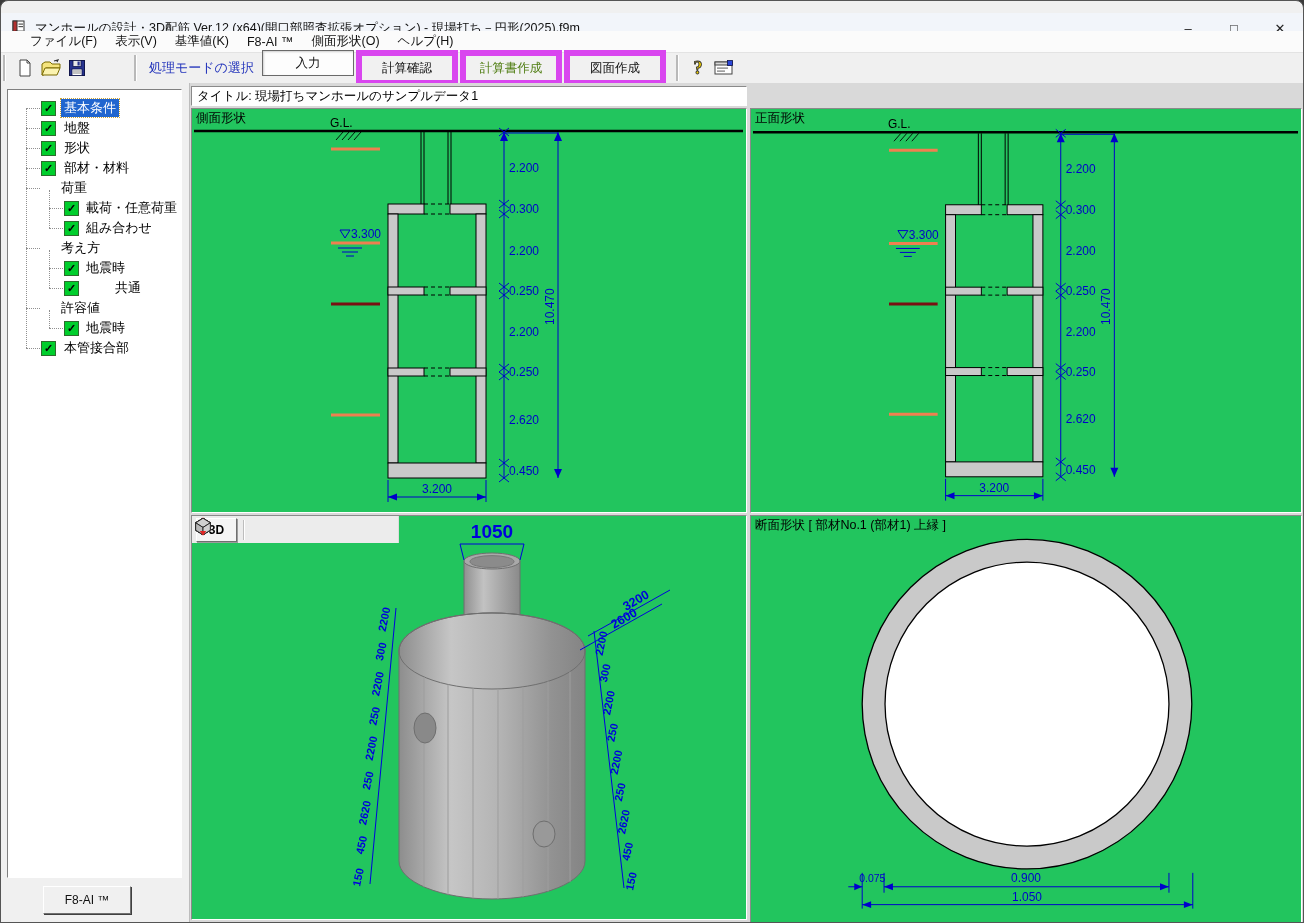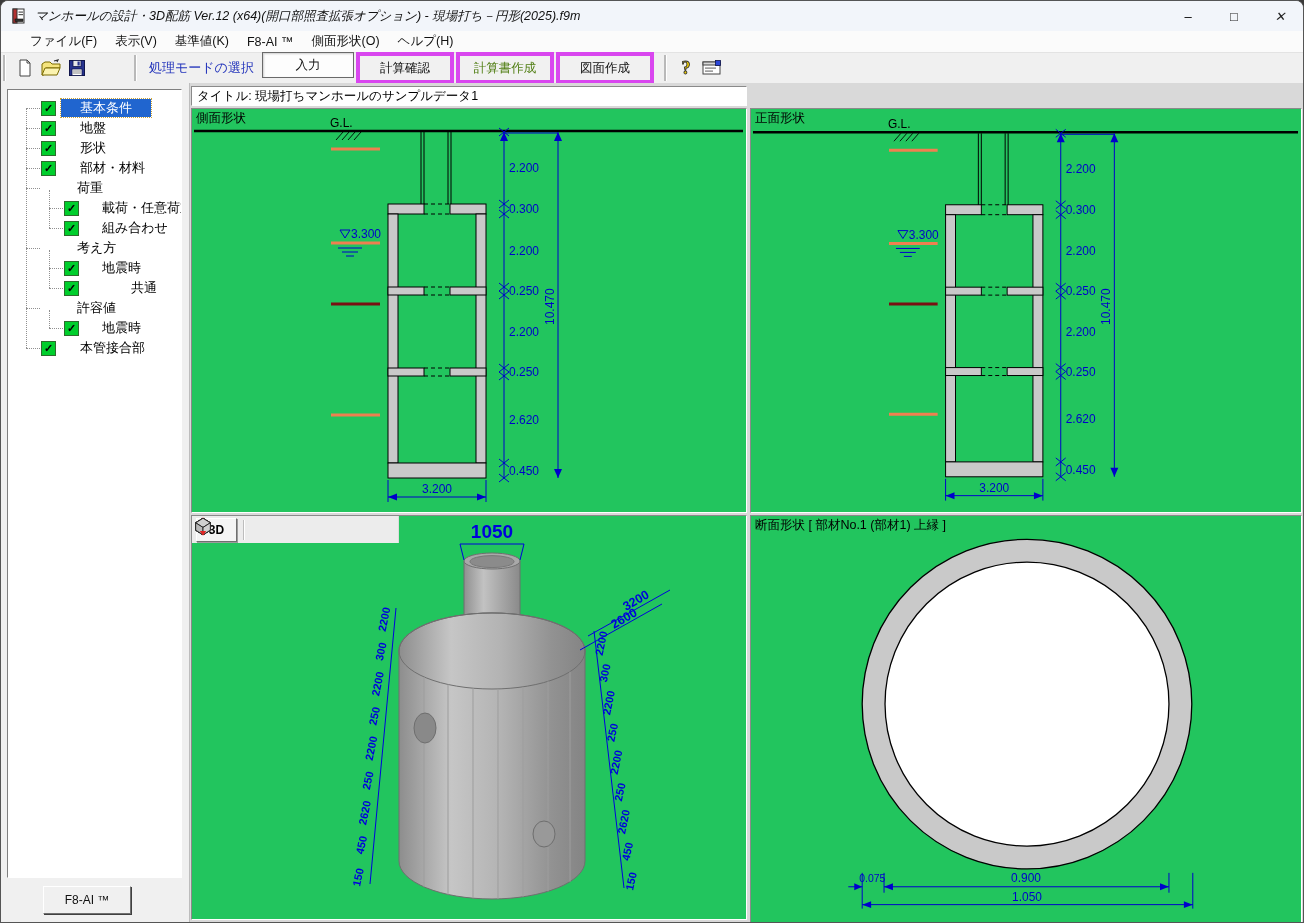--- a/index.html
+++ b/index.html
@@ -1,48 +1,48 @@
 <!DOCTYPE html>
 <html><head>
 <meta charset="utf-8">
 <style>
   html,body{margin:0;padding:0;background:#3a3a3a;font-family:"Liberation Sans",sans-serif;}
   #win{position:relative;width:1304px;height:923px;background:#f0f0f0;border:1px solid #555;
        border-radius:8px 8px 0 0;overflow:hidden;box-sizing:border-box;}
   
-  .titlebar{position:absolute;left:0;top:0;width:100%;height:30px;background:#f2f5fa;
-            display:flex;align-items:center;border-bottom:1px solid #701a75;font-style:italic;}
+  .titlebar{position:absolute;left:0;top:12px;width:100%;height:30px;background:#f2f5fa;
+            display:flex;align-items:center;border-bottom:1px solid #701a75;}
   .titlebar .appicon{margin:0 8px 0 10px;width:16px;height:16px;}
   .titlebar .title{font-size:12.5px;color:#111;}
   .winbtns{position:absolute;right:0;top:0;height:30px;display:flex;}
   .winbtn{width:46px;height:30px;display:flex;align-items:center;justify-content:center;
           font-size:13px;color:#222;cursor:default;}
   
   .menubar{position:absolute;left:0;top:30px;width:100%;height:22px;background:#fbfbfb;
            border-bottom:1px solid #e3e3e3;display:flex;align-items:center;padding-left:20px;box-sizing:border-box;}
   .menuitem{font-size:12.5px;color:#111;padding:2px 9px;}
   
   .toolbar{position:absolute;left:0;top:52px;width:100%;height:30px;background:#f0f0f0;
            border-bottom:1px solid #d6d6d6;display:flex;align-items:center;}
   .tgroup{display:flex;align-items:center;height:26px;margin-left:4px;padding:0 6px;
           border-left:1px solid #fff;box-shadow:-2px 0 0 #b9b9b9;}
   .tbtn{width:26px;height:24px;display:flex;align-items:center;justify-content:center;}
   .modelabel{color:#2233bb;font-size:13px;margin:0 8px 0 6px;}
   .pbtn{height:24px;min-width:70px;padding:0 10px;font-size:12.5px;display:flex;align-items:center;
-        justify-content:center;background:#f1f1f1;border:4px solid #d946ef;margin-right:2px;color:#111;}
+        justify-content:center;background:#f1f1f1;border:6px solid #d946ef;margin-right:2px;color:#111;}
   .pbtn.active{background:#fdfdfd;border:1px solid #6a6a6a;box-shadow:inset 1px 1px 2px #cfcfcf;}
   .pbtn.disabled{color:#4d7c0f;}
   
   .main{position:absolute;left:0;top:82px;right:0;bottom:0;background:#d9d9d9;}
   .sidebar{position:absolute;left:0;top:0;width:188px;height:100%;background:#f0f0f0;
            border-right:1px solid #bdbdbd;}
   .treebox{position:absolute;left:6px;top:6px;right:7px;bottom:44px;background:#fff;
            border:1px solid;border-color:#808080 #fff #fff #808080;overflow:hidden;}
   .trow{position:absolute;height:20px;left:0;right:0;}
-  .tlabel{position:absolute;top:1px;font-size:13px;color:#000;line-height:18px;padding:0 19px;white-space:nowrap;}
+  .tlabel{position:absolute;top:1px;font-size:13px;color:#000;line-height:18px;padding:0 3px;white-space:nowrap;}
   .tlabel.sel{background:#2065cf;color:#fff;outline:1px dotted #caa33a;}
   .cbx{position:absolute;top:3px;width:13px;height:13px;background:#00ce2c;border:1px solid #2e6b2e;
        box-shadow:0 0 0 1px #fff;display:flex;align-items:center;justify-content:center;
        font-size:11px;font-weight:bold;color:#000;line-height:13px;}
   .dotv{position:absolute;border-left:1px dotted #909090;width:0;}
   .doth{position:absolute;border-top:1px dotted #909090;height:0;}
   .f8btn{position:absolute;left:42px;bottom:8px;width:86px;height:26px;background:#f0f0f0;
          border:1px solid;border-color:#fff #707070 #707070 #fff;box-shadow:1px 1px 0 #404040;
          font-size:12px;display:flex;align-items:center;justify-content:center;color:#111;}
   

